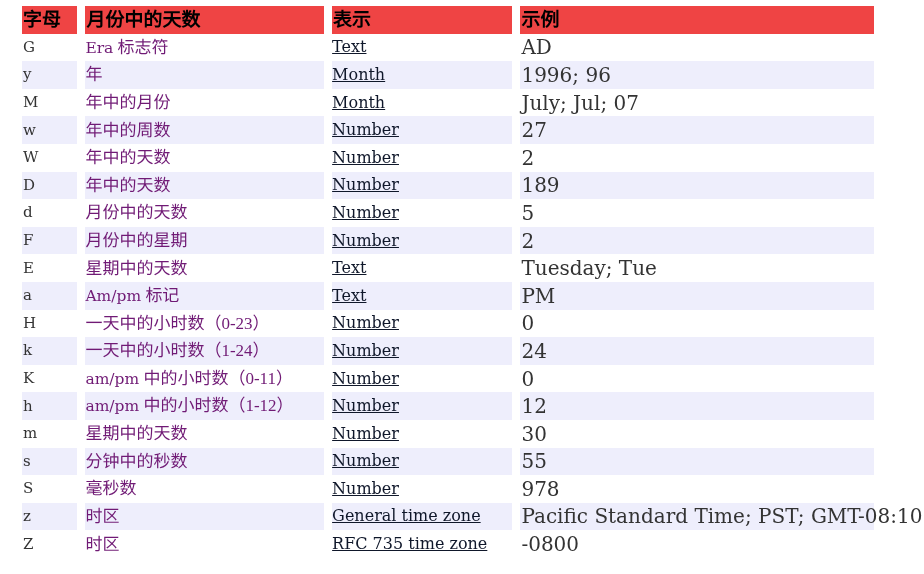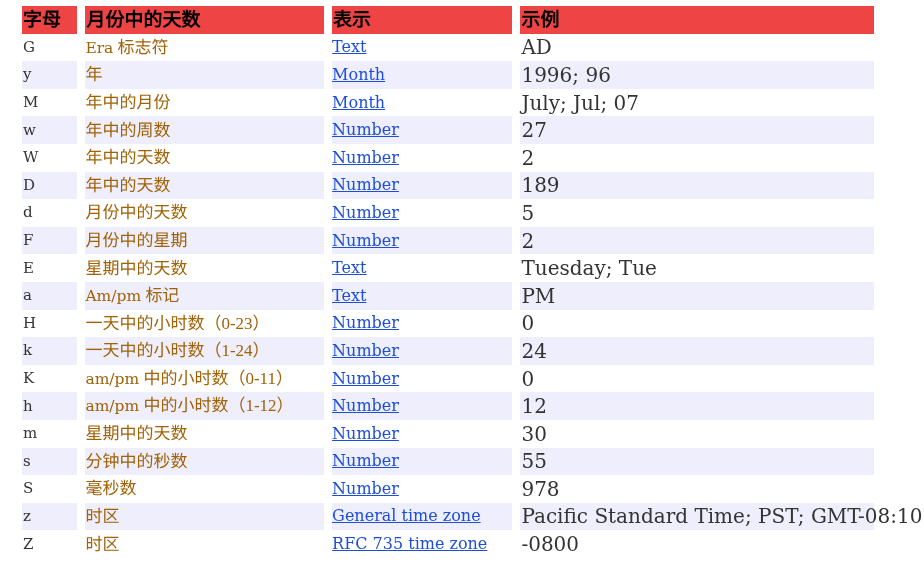--- a/index.html
+++ b/index.html
@@ -69,39 +69,39 @@
   }
 
   td.letter {
     font-family: "DejaVu Serif", "Liberation Serif", serif;
     font-size: 15px;
     color: #333333;
     padding-left: 1px;
   }
   td.element {
     font-size: 17px;
-    color: #a16207;
+    color: #701a75;
   }
   td.element .latin {
     font-family: "DejaVu Serif", "Liberation Serif", serif;
     font-size: 15.5px;
   }
   td.present {
     font-size: 16px;
   }
   td.example {
     font-family: "DejaVu Serif", "Liberation Serif", serif;
     font-size: 20px;
     color: #333333;
     padding-left: 1px;
   }
 
   
   a.doclink {
-    color: #1d4ed8;
+    color: #0f172a;
     text-decoration: underline;
     font-family: "DejaVu Serif", "Liberation Serif", serif;
     font-size: 16px;
     cursor: pointer;
   }
 </style>
 </head>
 <body>
 
 <table class="pattern-table">

